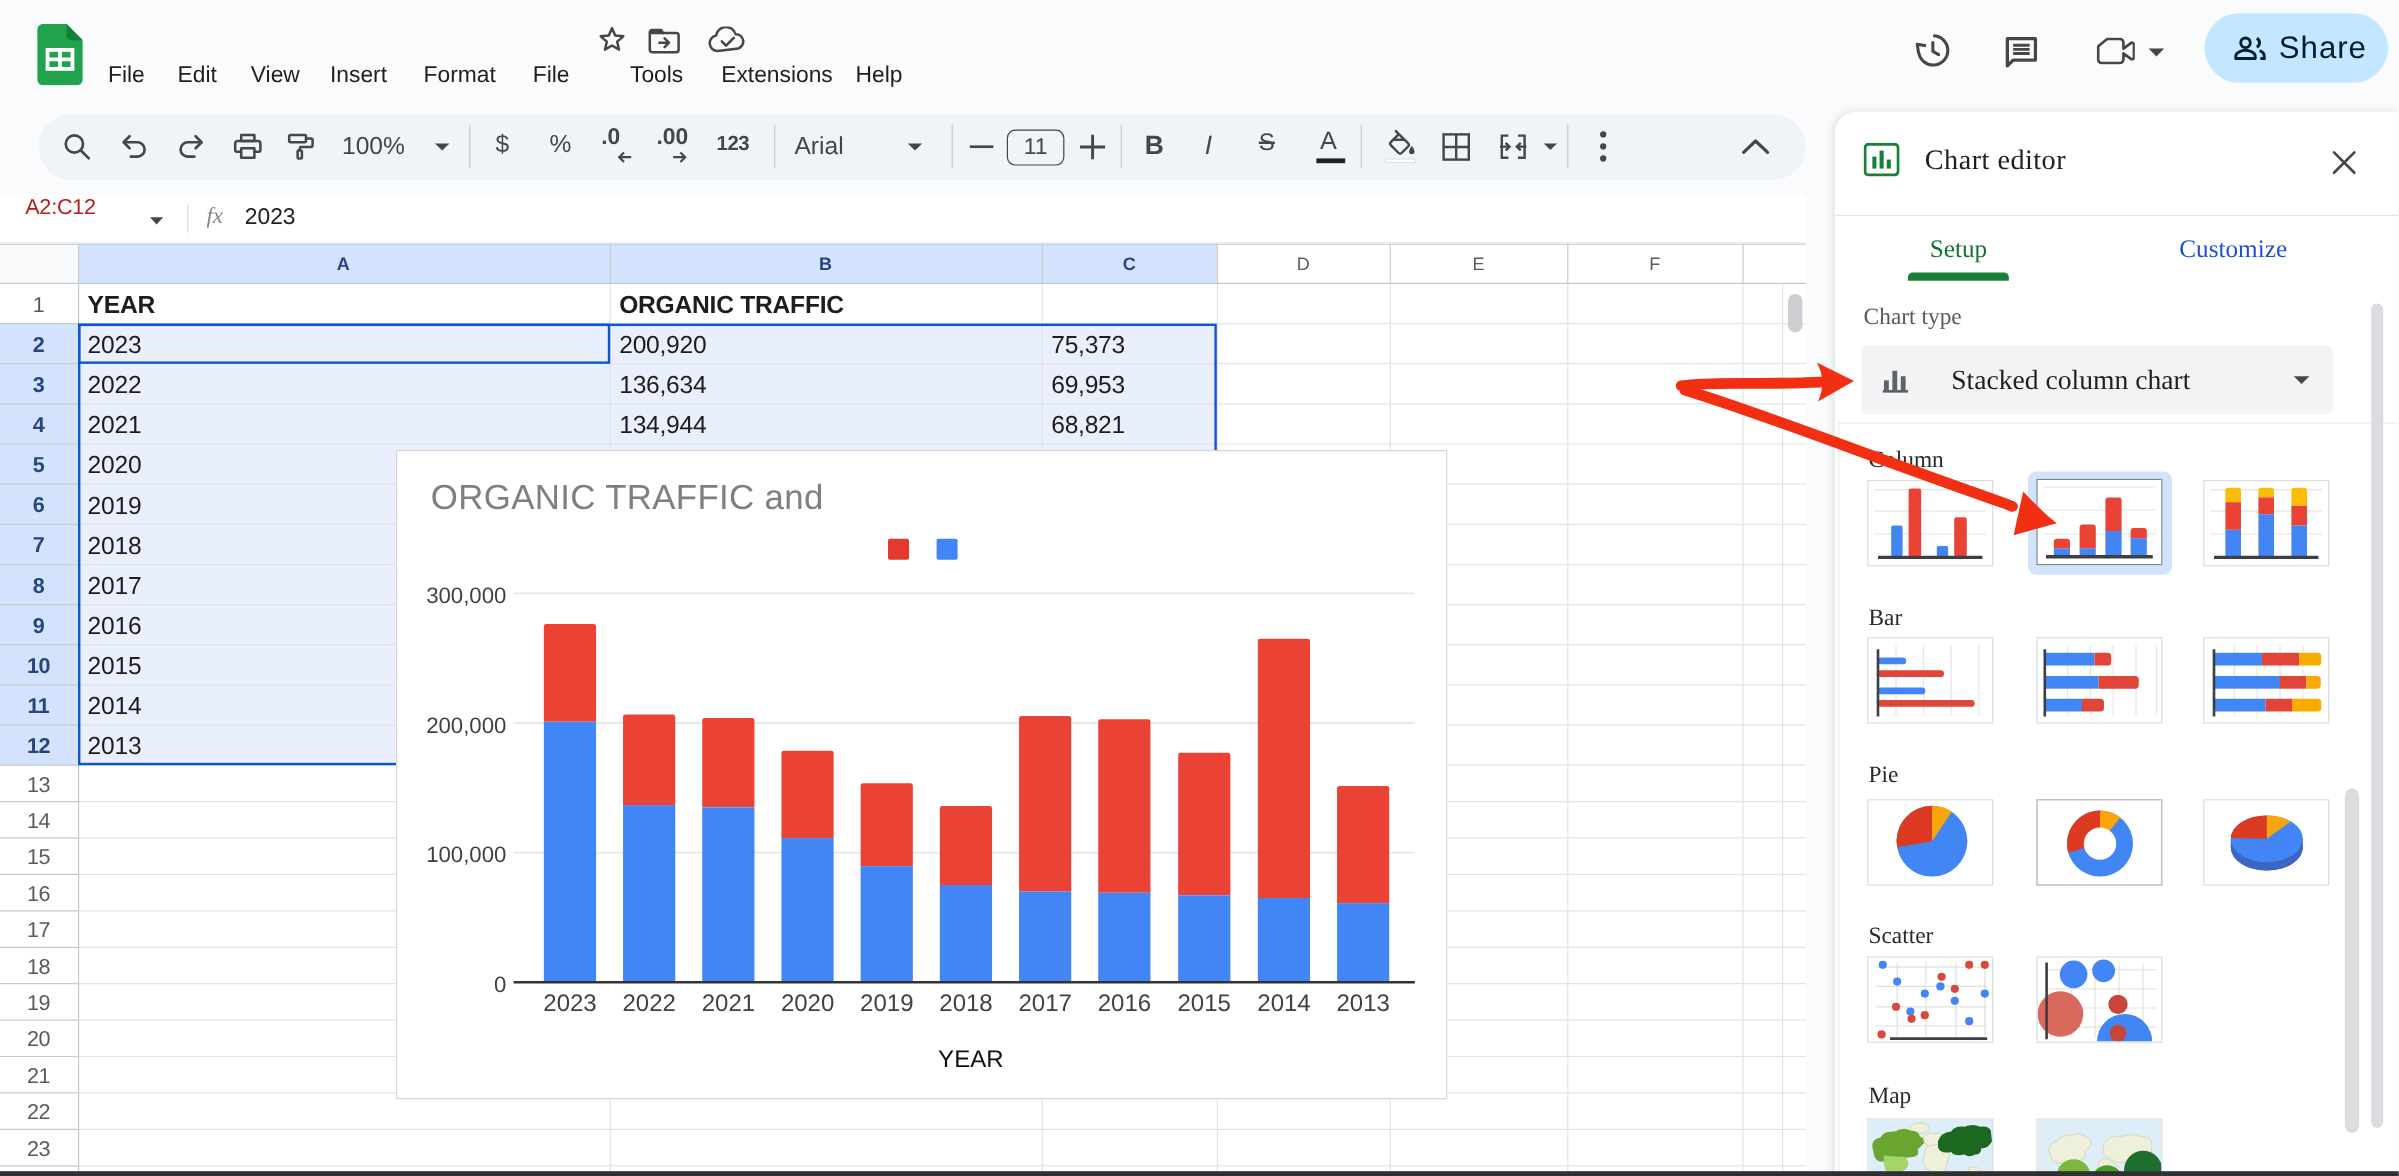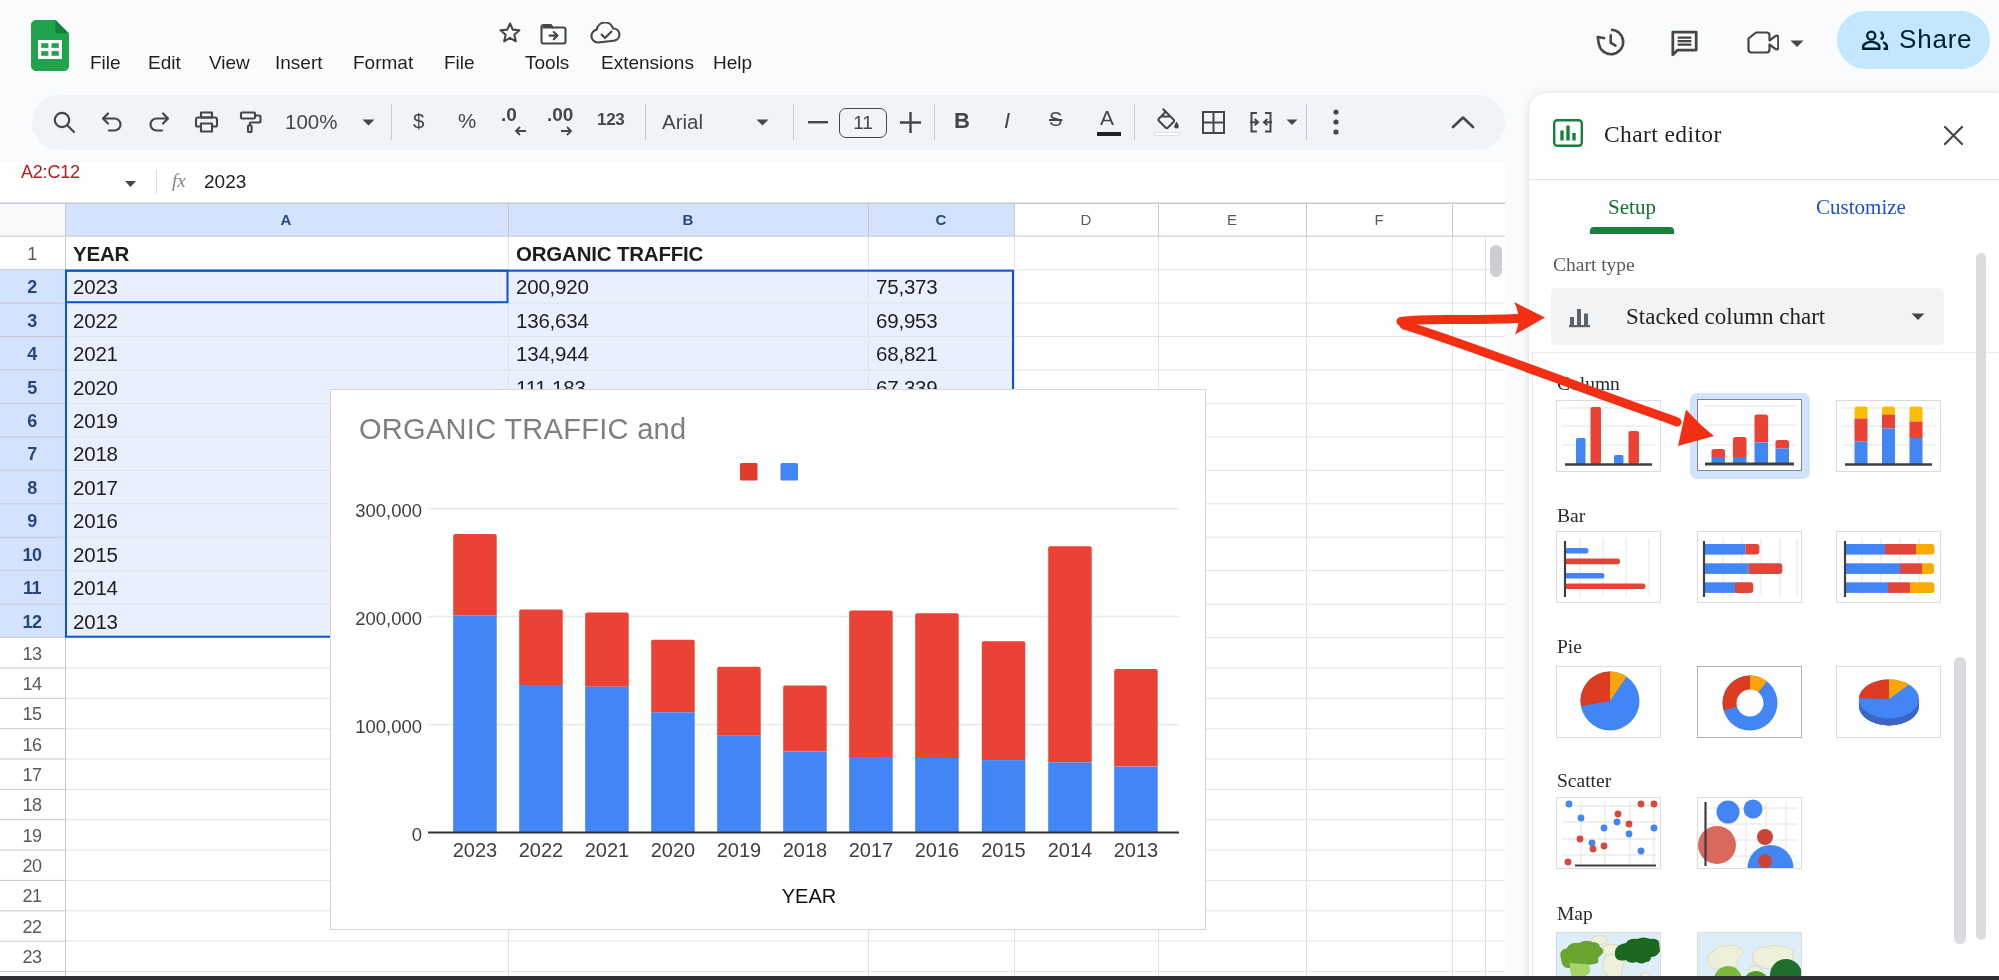--- a/index.html
+++ b/index.html
@@ -311,21 +311,21 @@
 </g>
 <g fill="none" stroke="#0b57d0" stroke-width="2">
         <rect x="66" y="67.7" width="947" height="366.0"></rect>
         <rect x="66" y="67.7" width="441.5" height="31.5"></rect>
       </g>
 <line x1="1485.5" y1="33.2" x2="1485.5" y2="777" stroke="#e1e3e6" stroke-width="1"></line>
       <rect x="1490" y="42" width="12" height="32" rx="6" fill="#ccced2"></rect>
 </svg>
 </div>
 
-<div class="abs" id="chart" style="left:330px;top:389px;width:876px;height:541px;background:#fff;border:1px solid #d6d6d6;">
+<div class="abs" id="chart" style="left:330px;top:375px;width:876px;height:541px;background:#fff;border:1px solid #d6d6d6;">
 <svg width="874" height="539" viewBox="0 0 874 539">
 <text x="28" y="48.5" font-size="29" fill="#7f7f7f" letter-spacing="0.3">ORGANIC TRAFFIC and </text>
 <rect x="409" y="73" width="17.5" height="17.5" rx="1.5" fill="#e23a2c"></rect>
 <rect x="449.5" y="73" width="17.5" height="17.5" rx="1.5" fill="#4285f4"></rect>
 <g stroke="#e8e8e8" stroke-width="1.5">
         <line x1="97" y1="118.5" x2="848" y2="118.5"></line>
         <line x1="97" y1="226.5" x2="848" y2="226.5"></line>
         <line x1="97" y1="334.5" x2="848" y2="334.5"></line>
       </g>
 <path d="M122.2 146.1 q0 -2 2 -2 h39.5 q2 0 2 2 V225.5 h-43.5 Z" fill="#ea4335"></path>

